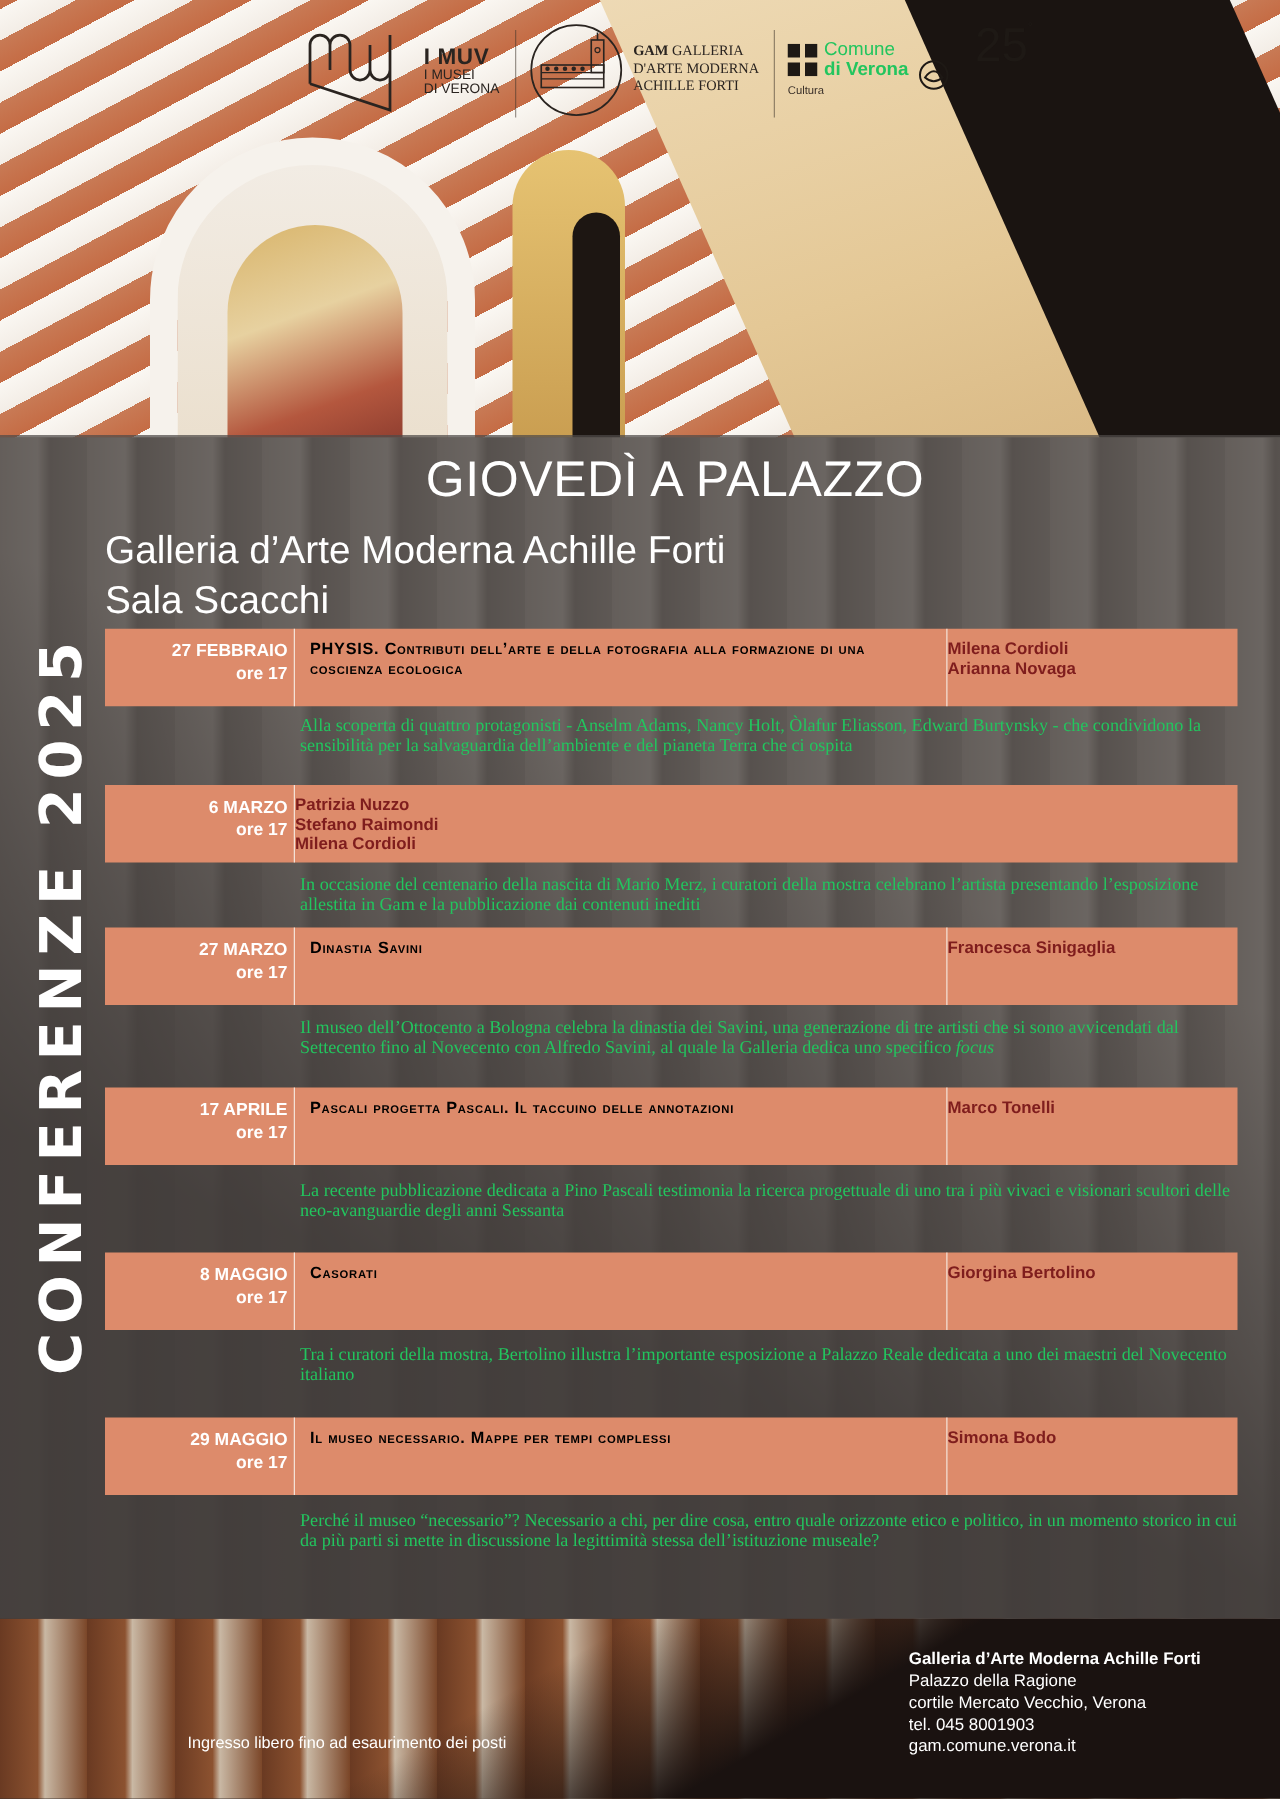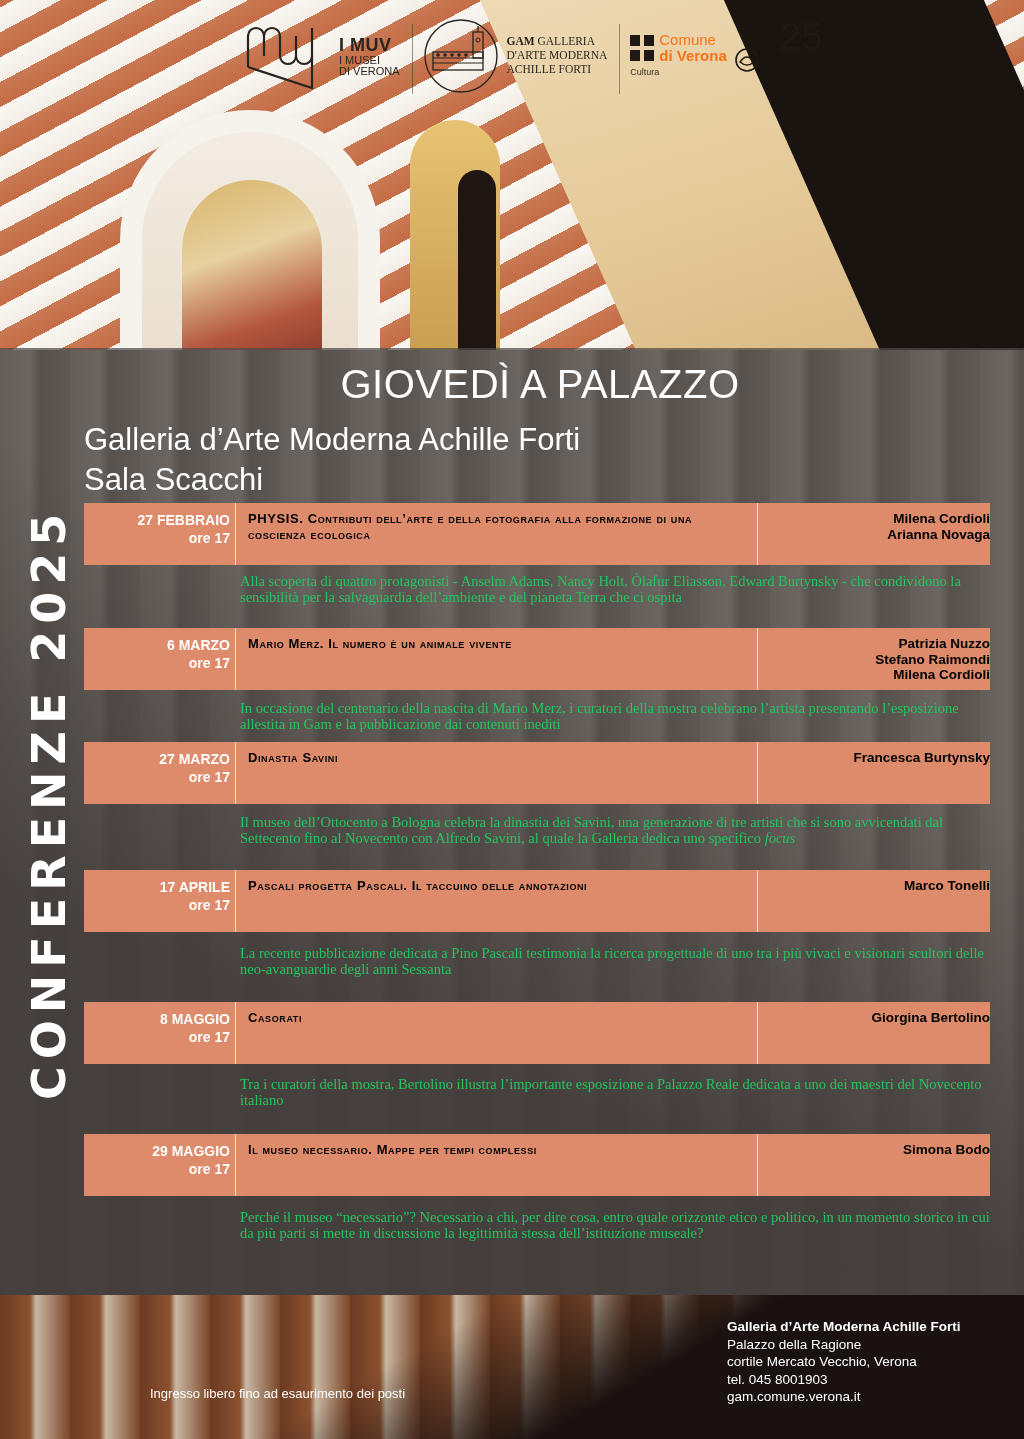--- a/index.html
+++ b/index.html
@@ -74,21 +74,21 @@
   .muv-title { font-family: "Liberation Sans", sans-serif; font-weight: bold; font-size: 18px; letter-spacing: 0.5px; }
   .muv-sub { font-family: "Liberation Sans", sans-serif; font-size: 11px; }
   .logo-divider { width: 1px; height: 70px; background: rgba(60,50,40,0.5); margin: 6px 10px 0 12px; }
   .gam { display: flex; align-items: center; }
   .gam-circle { width: 76px; height: 76px; }
   .gam-text { margin-left: 8px; font-family: Liberation Serif, serif; font-size: 11.5px; color: #2a2420; line-height: 1.2; }
   .gam-text b { font-weight: bold; }
   .comune { display: flex; flex-direction: column; margin-top: 14px; }
   .comune-row { display: flex; align-items: center; }
   .comune-shield { width: 24px; height: 26px; margin-right: 5px; }
-  .comune-name { font-family: "Liberation Sans", sans-serif; color: #f97316; line-height: 1.05; }
+  .comune-name { font-family: "Liberation Sans", sans-serif; color: #22c55e; line-height: 1.05; }
   .comune-name .c1 { font-size: 15px; }
   .comune-name .c2 { font-size: 15px; font-weight: bold; }
   .comune-cultura { font-family: "Liberation Sans", sans-serif; font-size: 9px; color: #3a3029; margin-top: 3px; }
   .unesco { width: 24px; height: 24px; margin-left: 8px; margin-top: 30px; }
   .anniv { position: absolute; left: 780px; top: 18px; font-family: "Liberation Sans", sans-serif; font-size: 38px; color: #1e1915; line-height: 1; }
   .anniv sup { font-size: 10px; vertical-align: top; }
 
   
   .main-title {
     position: absolute; left: 0; width: 1080px; top: 362px; text-align: center;
@@ -118,22 +118,22 @@
   .col-date {
     width: 152px; border-right: 1.5px solid #f4e1d6; text-align: right; padding: 8px 5px 12px 0;
     font-family: "Liberation Sans", sans-serif; font-weight: bold; font-size: 14px; color: #ffffff; line-height: 18px;
   }
   .col-title {
     width: 522px; border-right: 1.5px solid #f4e1d6; padding: 8px 12px 0 12px;
     font-family: "Liberation Sans", sans-serif; font-weight: bold; font-size: 13px; color: #000000;
     font-variant: small-caps; letter-spacing: 0.6px; line-height: 16px;
   }
   .col-speakers {
-    flex: 1; text-align: right; padding-top: 8px;
-    font-family: "Liberation Sans", sans-serif; font-weight: bold; font-size: 13.5px; color: #000000; line-height: 15.5px;
+    flex: 1; text-align: left; padding-top: 8px;
+    font-family: "Liberation Sans", sans-serif; font-weight: bold; font-size: 13.5px; color: #7f1d1d; line-height: 15.5px;
   }
   .event-desc {
     position: absolute; left: 240px; width: 750px;
     font-family: Liberation Serif, serif; font-size: 14.5px; color: #22c55e; line-height: 16px;
   }
   .event-desc i { font-style: italic; }
 
   
   .entry-note {
     position: absolute; left: 150px; top: 1386px;
@@ -238,37 +238,36 @@
       <div>Arianna Novaga</div>
     </div>
 </div>
 <div class="event-desc" style="top:573px">Alla scoperta di quattro protagonisti - Anselm Adams, Nancy Holt, Òlafur Eliasson, Edward Burtynsky -  che condividono la sensibilità per la salvaguardia dell’ambiente e del pianeta Terra che ci ospita</div>
 
 <div class="event-bar" style="top:628px">
   <div class="col-date">
       <div>6 MARZO</div>
       <div>ore 17</div>
     </div>
-  <div class="col-title">Mario Merz. Il numero è un animale vivente</div>
   <div class="col-speakers">
       <div>Patrizia Nuzzo</div>
       <div>Stefano Raimondi</div>
       <div>Milena Cordioli</div>
     </div>
 </div>
 <div class="event-desc" style="top:700px">In occasione del centenario della nascita di Mario Merz, i curatori della mostra celebrano l’artista presentando l’esposizione allestita in Gam e la pubblicazione dai contenuti inediti</div>
 
 <div class="event-bar" style="top:742px">
   <div class="col-date">
       <div>27 MARZO</div>
       <div>ore 17</div>
     </div>
   <div class="col-title">Dinastia Savini</div>
   <div class="col-speakers">
-      <div>Francesca Burtynsky</div>
+      <div>Francesca Sinigaglia</div>
     </div>
 </div>
 <div class="event-desc" style="top:814px"><span>Il museo dell’Ottocento a Bologna celebra la dinastia dei Savini, una generazione di tre artisti che si sono avvicendati dal Settecento fino al Novecento con Alfredo Savini, al quale la Galleria dedica uno specifico </span><i>focus</i></div>
 
 <div class="event-bar" style="top:870px">
   <div class="col-date">
       <div>17 APRILE</div>
       <div>ore 17</div>
     </div>
   <div class="col-title">Pascali progetta Pascali. Il taccuino delle annotazioni</div>

